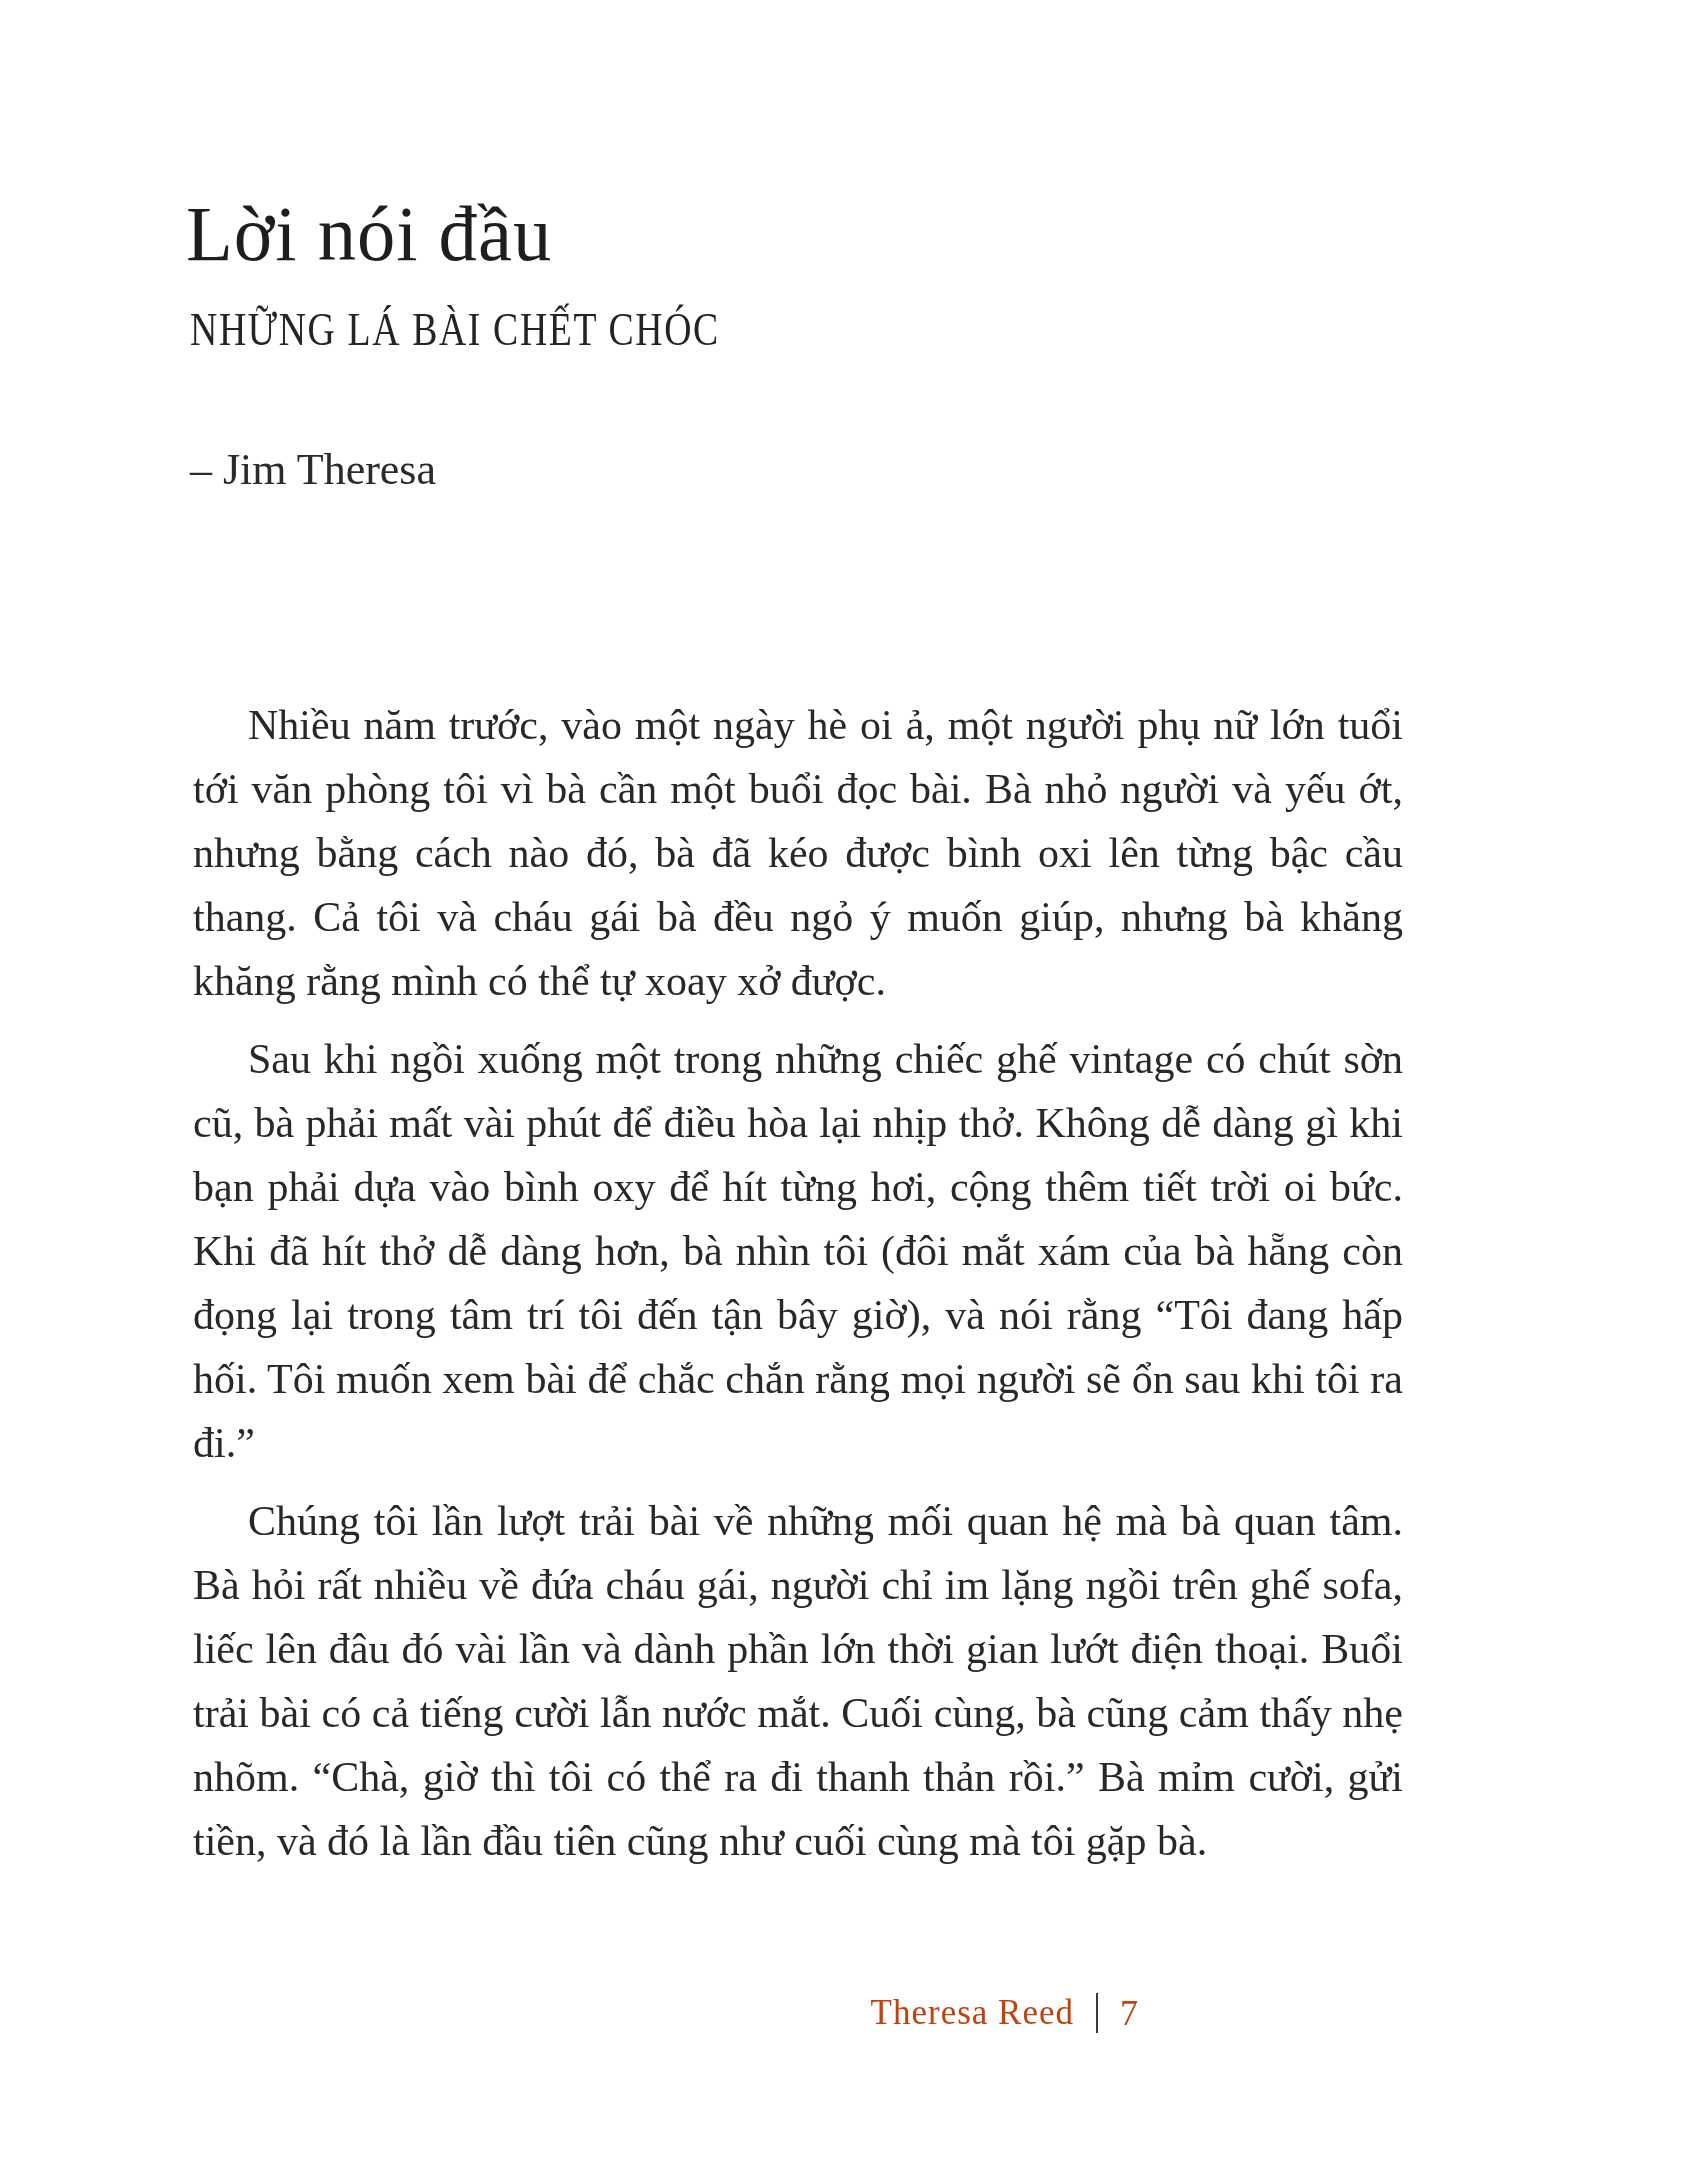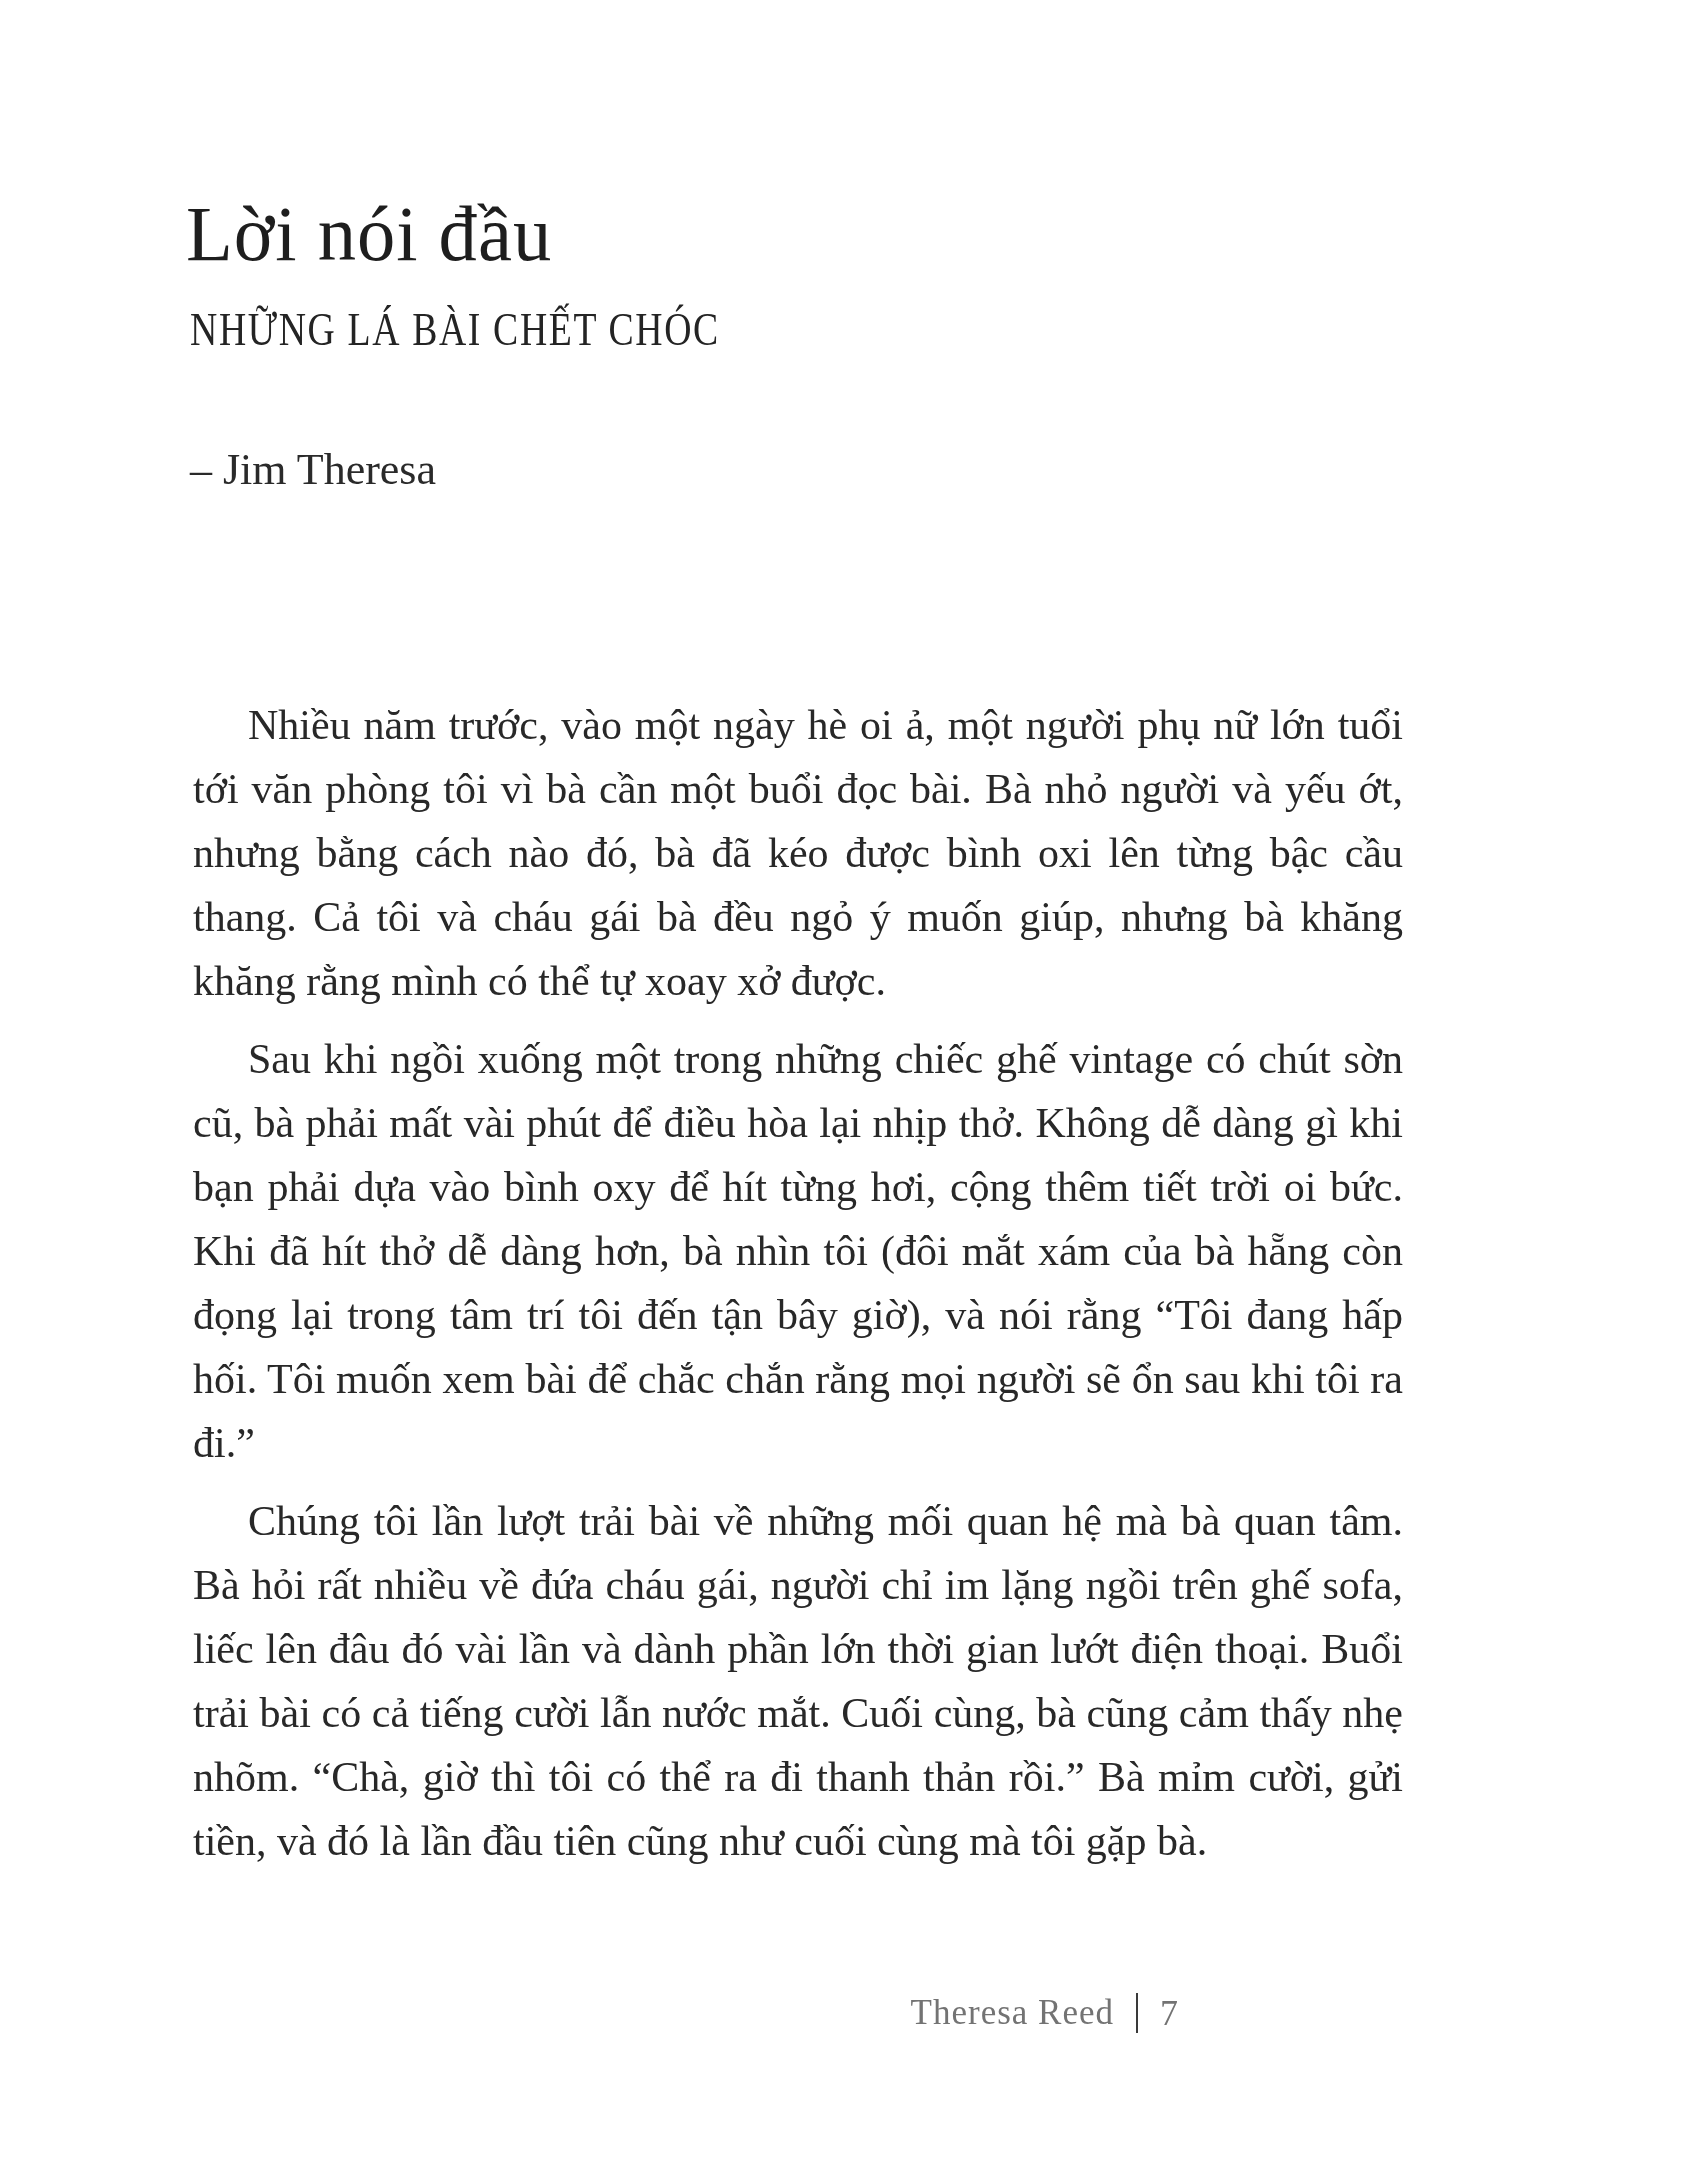--- a/index.html
+++ b/index.html
@@ -8,21 +8,20 @@
     background: #ffffff;
   }
   .page {
     position: relative;
     width: 1408px;
     height: 2178px;
     background: #ffffff;
     font-family: "Liberation Serif", serif;
     color: #282828;
     overflow: hidden;
-    padding-left: 40px;
   }
   .chapter-title {
     position: absolute;
     left: 186px;
     top: 194px;
     font-size: 79px;
     line-height: 1;
     font-weight: normal;
     color: #1e1e1e;
     letter-spacing: 1px;
@@ -79,21 +78,21 @@
   .body-text p {
     margin: 0 10px 14px 0;
     text-indent: 55px;
   }
   .page-footer {
     position: absolute;
     top: 1992px;
     right: 270px;
     display: flex;
     align-items: center;
-    color: #737373;
+    color: #c2410c;
     margin-left: 22px;
   }
   .footer-author {
     font-size: 35px;
     letter-spacing: 1px;
     white-space: nowrap;
   }
   .footer-divider {
     width: 2px;
     height: 40px;

